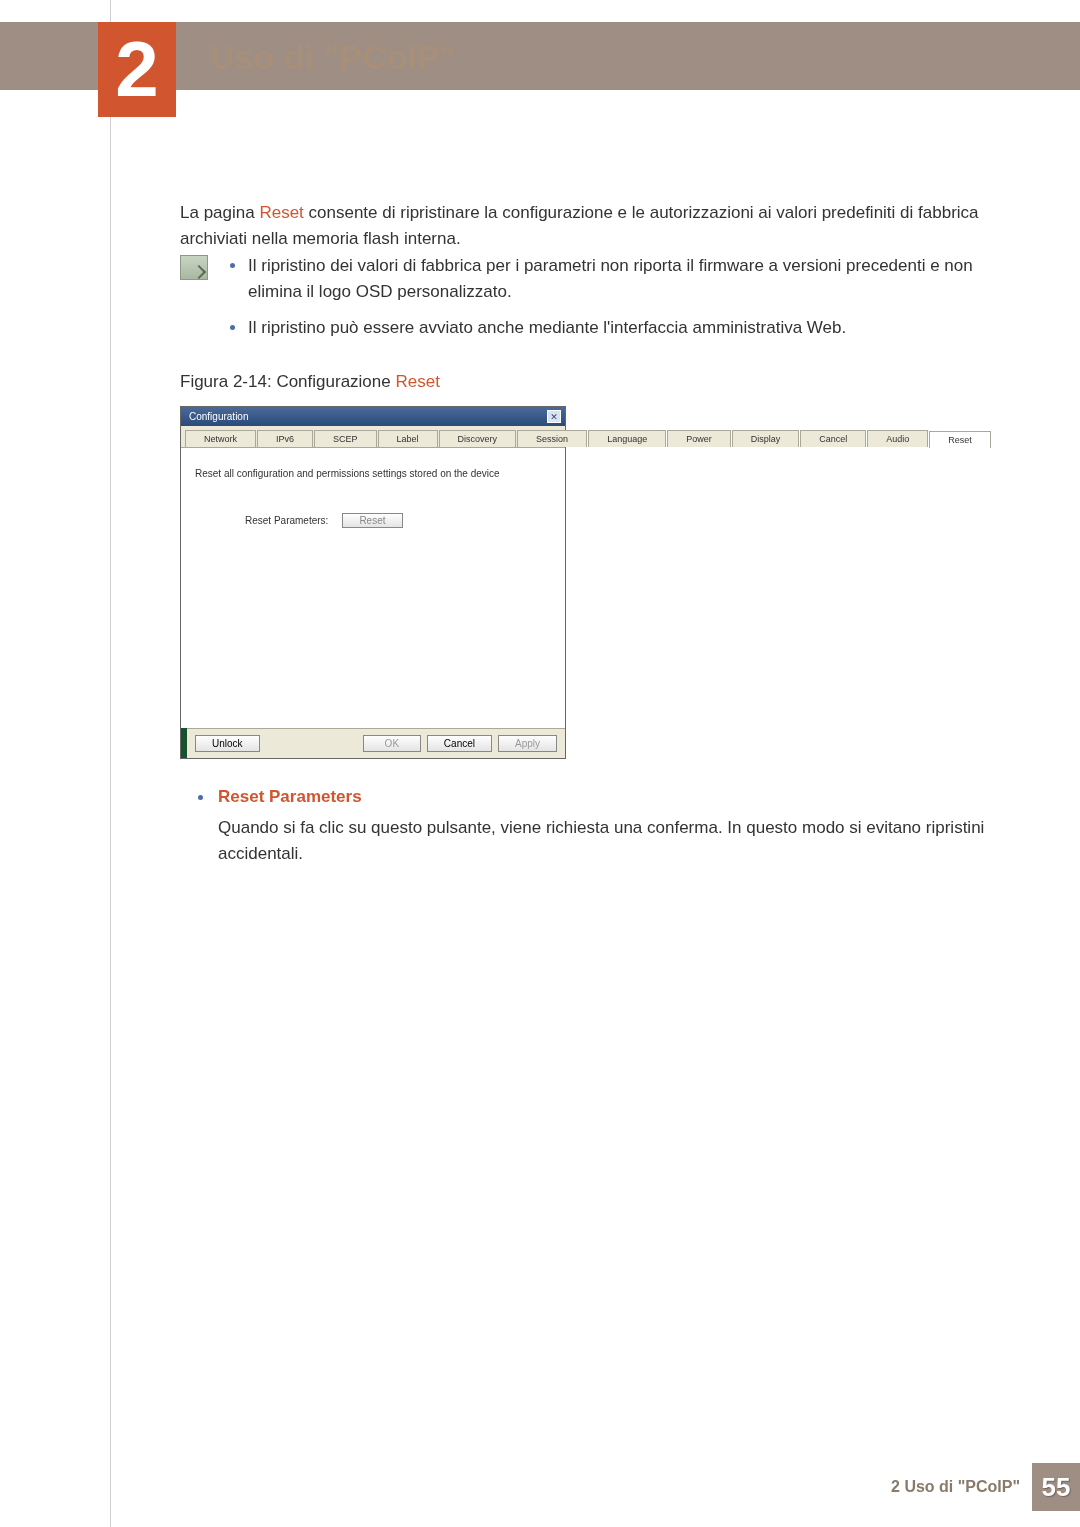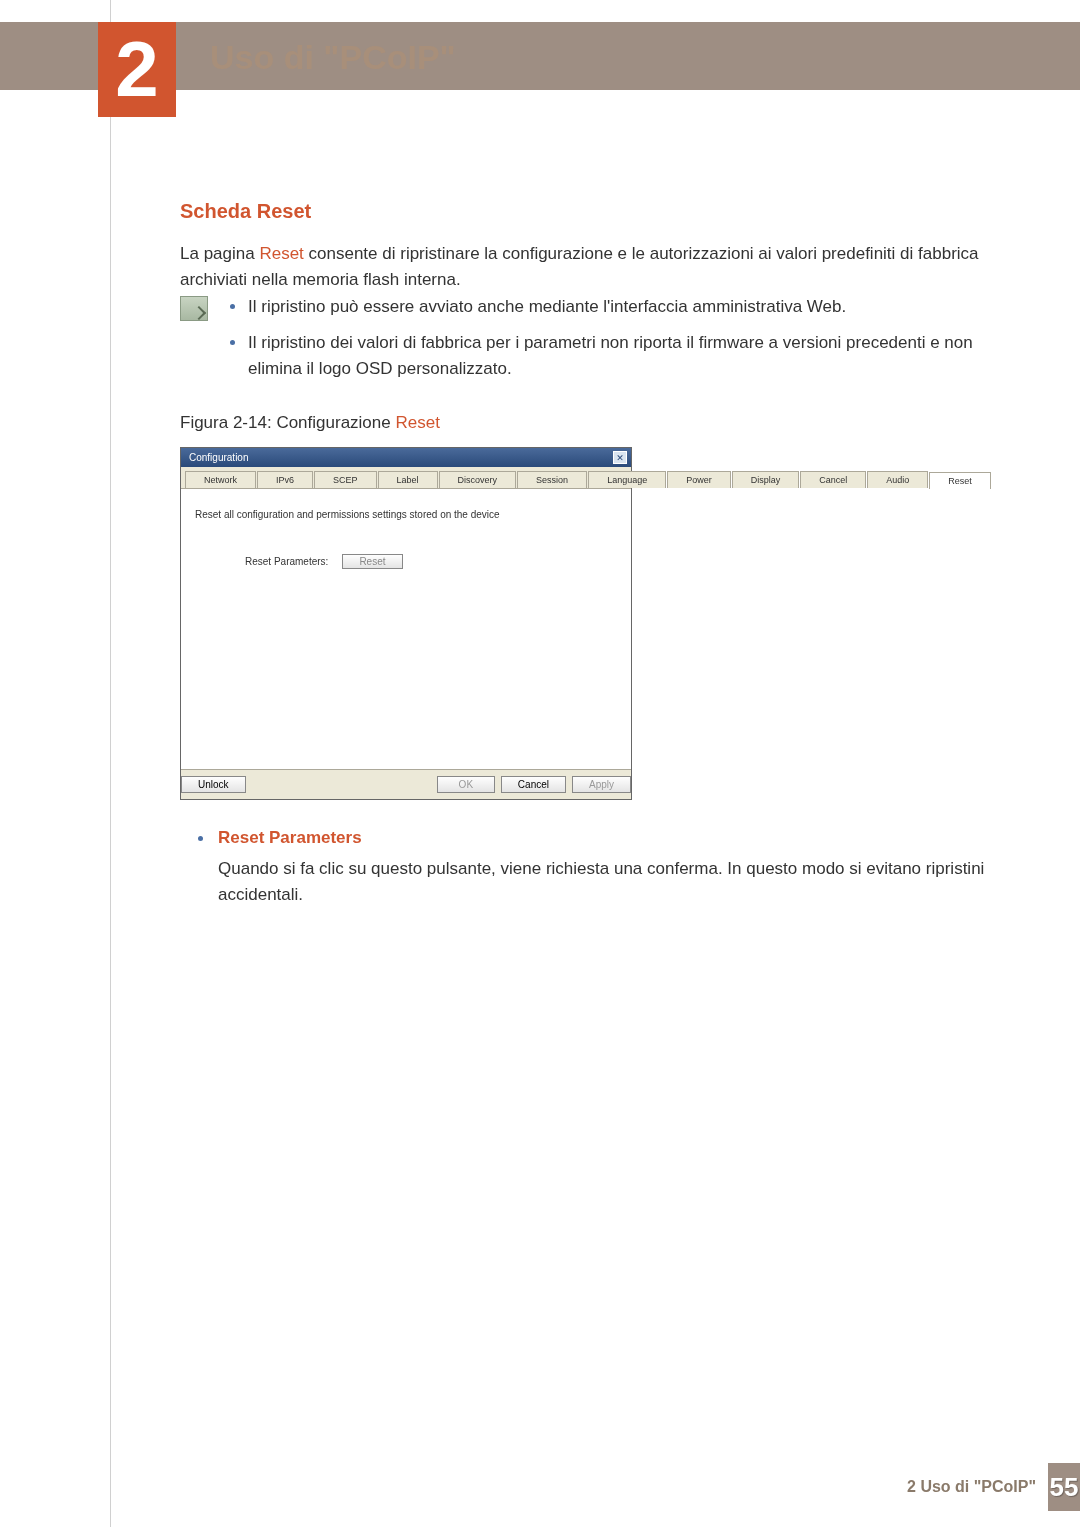--- a/index.html
+++ b/index.html
@@ -114,21 +114,21 @@
     background: #4a6fa5;
     border-radius: 50%;
   }
   .figure-caption {
     font-size: 17px;
     color: #333;
     margin: 14px 0 14px 0;
   }
   
   .dialog {
-    width: 452px;
+    width: 386px;
     border: 1px solid #666;
     background: #14532d;
     font-family: Tahoma, Arial, sans-serif;
     font-size: 10px;
     color: #333;
     margin-bottom: 28px;
   }
   .dialog-titlebar {
     background: linear-gradient(#4a6a9a, #2a4a7a);
     color: #fff;
@@ -190,24 +190,25 @@
   .reset-btn {
     font-size: 10px;
     padding: 1px 16px;
     background: linear-gradient(#fefefe, #e4e4e4);
     border: 1px solid #888;
     color: #888;
     cursor: pointer;
   }
   .dialog-footer {
     display: flex;
-    padding: 6px 0;
+    padding: 6px 8px;
     background: #ece9d8;
     border-top: 1px solid #aca899;
     gap: 6px;
+    margin-left: 6px;
   }
   .dialog-footer .spacer { flex: 1; }
   .dlg-btn {
     font-size: 10px;
     padding: 2px 16px;
     background: linear-gradient(#fefefe, #e4e4e4);
     border: 1px solid #888;
     min-width: 58px;
     cursor: pointer;
   }
@@ -251,21 +252,21 @@
     display: flex;
     align-items: center;
   }
   .footer-text {
     color: #8a7a6a;
     font-weight: bold;
     font-size: 16px;
     margin-right: 12px;
   }
   .page-num-box {
-    width: 32px;
+    width: 48px;
     height: 48px;
     background: #9e8e83;
     color: #fff;
     font-size: 26px;
     font-weight: bold;
     display: flex;
     align-items: center;
     justify-content: center;
     text-shadow: 1px 1px 1px rgba(0,0,0,.3);
   }
@@ -273,31 +274,30 @@
 </head>
 <body>
 
 <div class="left-rule"></div>
 <div class="header-bar"></div>
 <div class="chapter-box">2</div>
 <div class="chapter-title">Uso di "PCoIP"</div>
 
 <div class="content">
 
-  <div class="section-heading">Scheda Reset</div>
 
   <p class="para">
     <span>La pagina </span><span class="orange-word">Reset</span><span> consente di ripristinare la configurazione e le autorizzazioni ai valori predefiniti di fabbrica archiviati nella memoria flash interna.</span>
   </p>
 
   <div class="note-block">
     <div class="note-icon"></div>
     <ul class="note-list">
+      <li>Il ripristino dei valori di fabbrica per i parametri non riporta il firmware a versioni precedenti e non elimina il logo OSD personalizzato.</li>
       <li>Il ripristino può essere avviato anche mediante l'interfaccia amministrativa Web.</li>
-      <li>Il ripristino dei valori di fabbrica per i parametri non riporta il firmware a versioni precedenti e non elimina il logo OSD personalizzato.</li>
     </ul>
   </div>
 
   <p class="figure-caption">
     <span>Figura 2-14: Configurazione </span><span class="orange-word">Reset</span>
   </p>
 
   <div class="dialog">
     <div class="dialog-titlebar">
       <span>Configuration</span>

